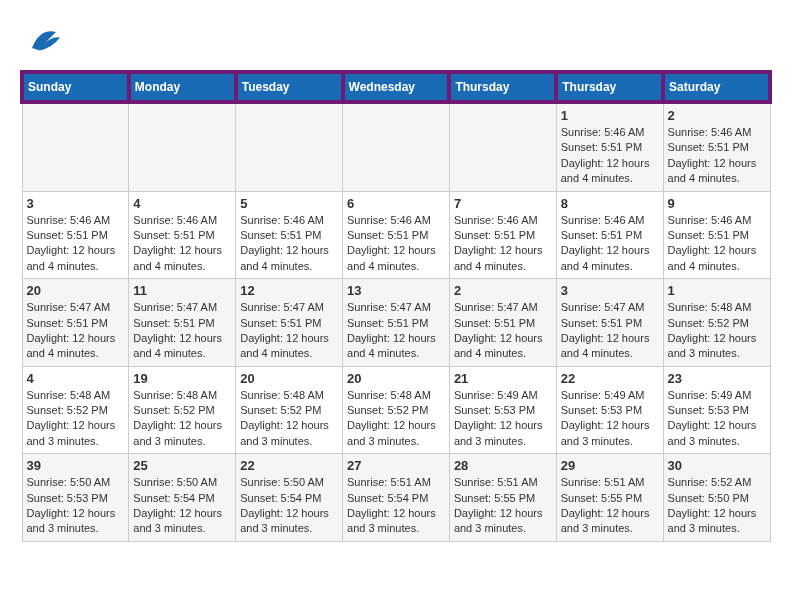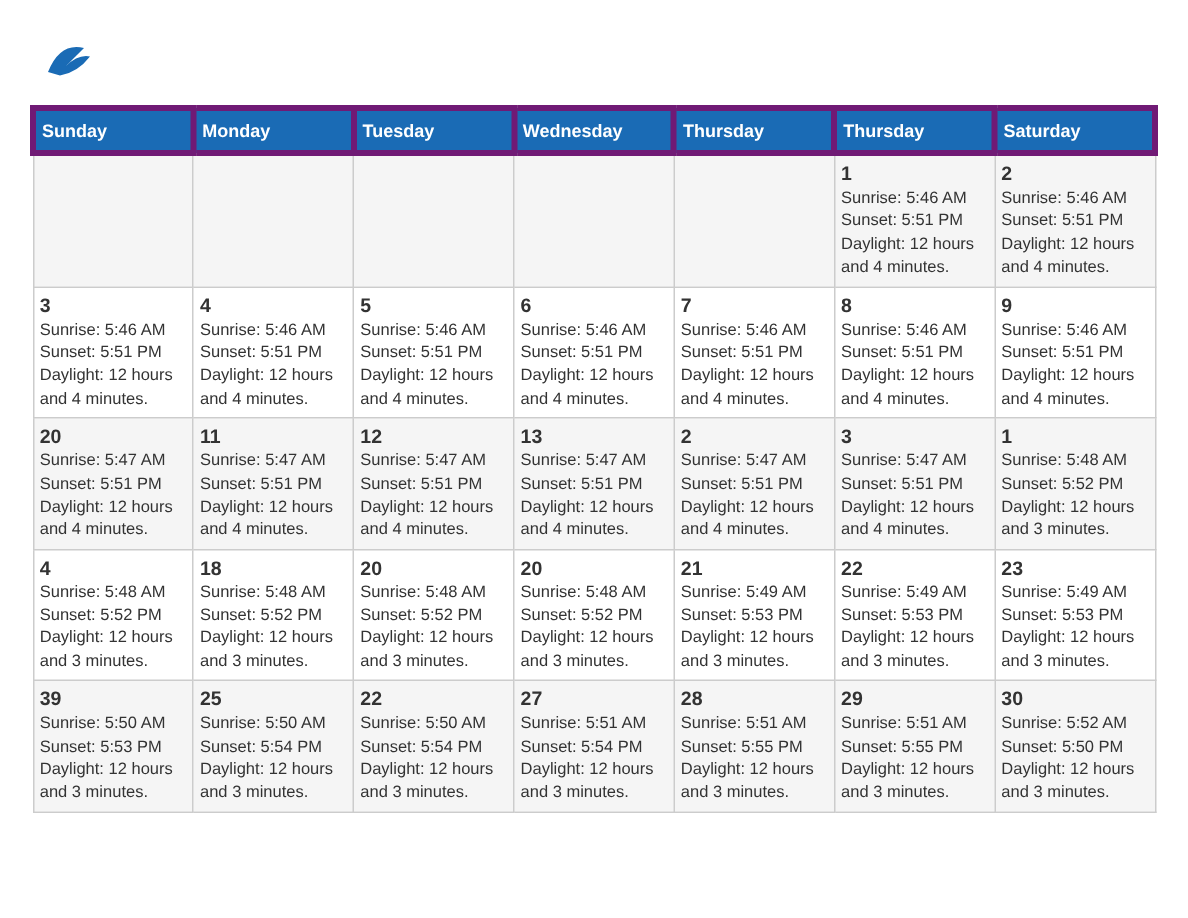--- a/index.html
+++ b/index.html
@@ -232,21 +232,21 @@
         </td>
       </tr>
       <tr>
         <td>
           <span class="day-num">4</span>
           <div class="day-info" style="white-space: pre-line;">Sunrise: 5:48 AM
 Sunset: 5:52 PM
 Daylight: 12 hours and 3 minutes.</div>
         </td>
         <td>
-          <span class="day-num">18</span>
+          <span class="day-num">19</span>
           <div class="day-info" style="white-space: pre-line;">Sunrise: 5:48 AM
 Sunset: 5:52 PM
 Daylight: 12 hours and 3 minutes.</div>
         </td>
         <td>
           <span class="day-num">20</span>
           <div class="day-info" style="white-space: pre-line;">Sunrise: 5:48 AM
 Sunset: 5:52 PM
 Daylight: 12 hours and 3 minutes.</div>
         </td>

